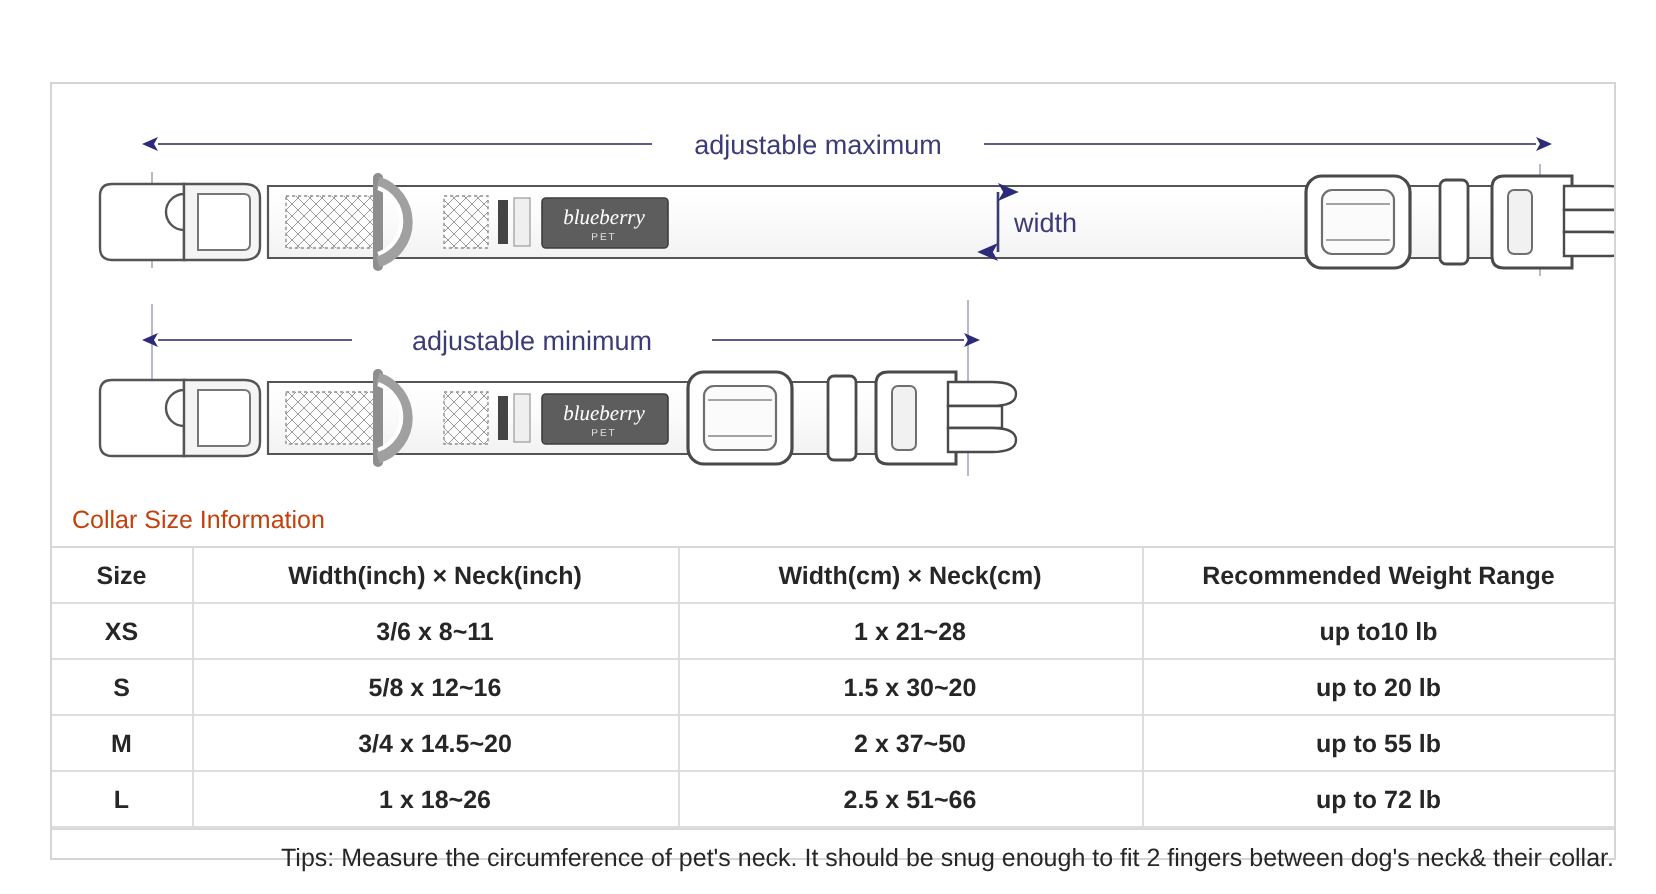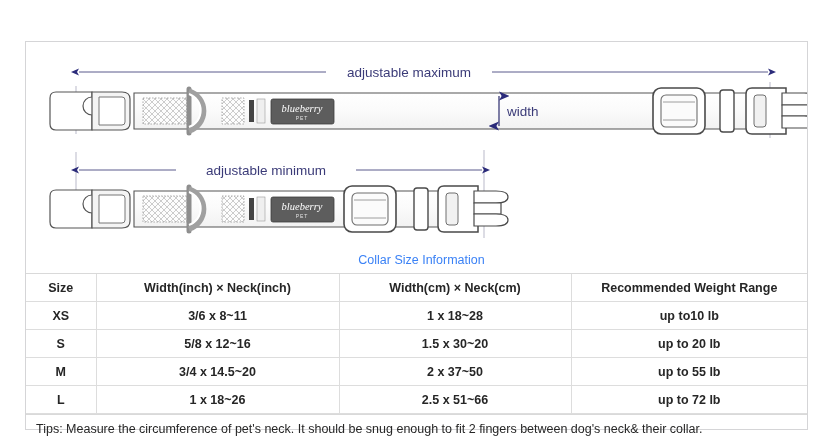--- a/index.html
+++ b/index.html
@@ -30,25 +30,24 @@
 
   
   .tbl{
     position:absolute;left:0px;top:205px;width:781px;height:183px;
     box-sizing:border-box;
   }
   .tbl-title{
     height:27px;line-height:27px;
     padding-left:10px;
     font-size:12.5px;
-    color:#3b82f6;
+    color:#c2410c;
     border-bottom:1px solid #d9d9d9;
     box-sizing:border-box;
     white-space:nowrap;
-    text-align:center;
   }
   table.sz{
     border-collapse:collapse;
     width:781px;
     table-layout:fixed;
     font-size:12.5px;
     color:#262626;
   }
   table.sz col.c1{width:70px;}
   table.sz col.c2{width:243px;}
@@ -68,20 +67,21 @@
   }
   table.sz tr:first-child th{border-top:none;}
   .tips{
     border-top:1px solid #d9d9d9;
     height:28px;line-height:28px;
     padding-left:10px;
     font-size:12.5px;
     color:#262626;
     box-sizing:border-box;
     white-space:nowrap;
+    text-align:right;
   }
 </style>
 </head>
 <body>
 
 <div id="root">
 
   <div class="frame">
 
     <div class="diagram">
@@ -215,21 +215,21 @@
             <th>Size</th>
             <th>Width(inch)  ×  Neck(inch)</th>
             <th>Width(cm)  ×  Neck(cm)</th>
             <th>Recommended Weight Range</th>
           </tr>
         </thead>
         <tbody>
           <tr>
             <td>XS</td>
             <td>3/6 x 8~11</td>
-            <td>1 x 18~28</td>
+            <td>1 x 21~28</td>
             <td>up to10 lb</td>
           </tr>
           <tr>
             <td>S</td>
             <td>5/8 x 12~16</td>
             <td>1.5 x 30~20</td>
             <td>up to 20 lb</td>
           </tr>
           <tr>
             <td>M</td>

